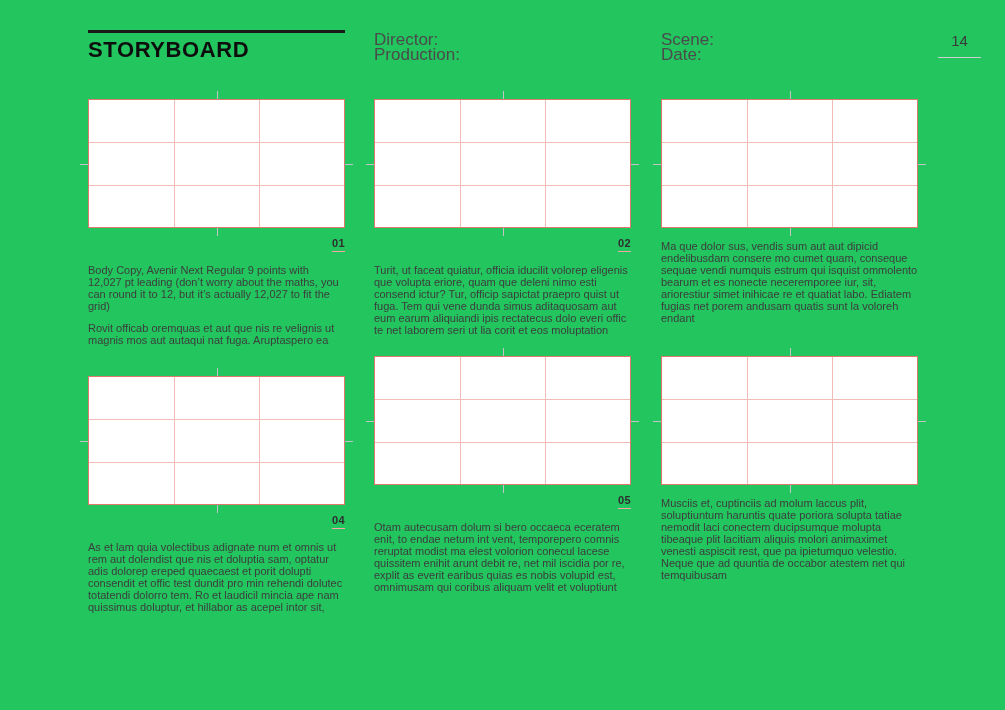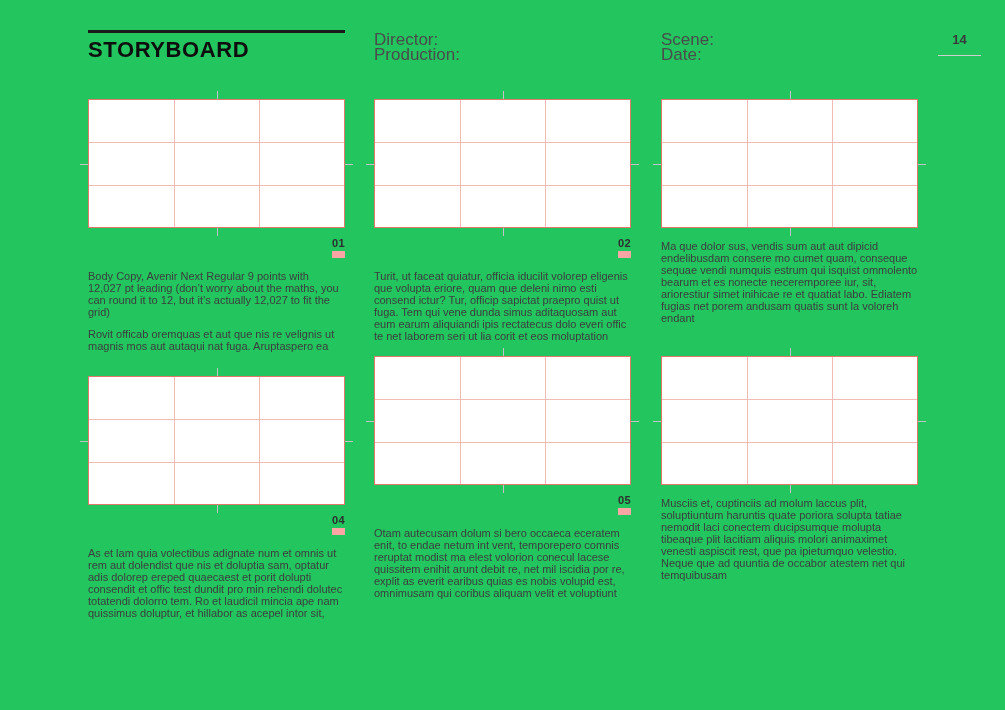--- a/index.html
+++ b/index.html
@@ -37,21 +37,21 @@
     position:absolute; top:32px;
     font-size:17px; line-height:15px; color:#4b4b4b;
   }
   .meta-director{ left:374px; }
   .meta-scene{ left:661px; }
   .page-number-block{
     position:absolute; left:938px; top:32px;
     width:43px; text-align:center;
   }
   .page-number-block .num{
-    font-size:13px; color:#3a3a3a; display:block;font-weight:bold;
+    font-size:15px; color:#3a3a3a; display:block;
   }
   .page-number-rule{
     margin-top:8px; height:1px; background:#cfcfcf;
   }
 
   
   .cell{
     position:absolute;
     width:257px;
   }
@@ -76,21 +76,21 @@
 
   .frame-number{
     margin-top:5px;
     text-align:right;
   }
   .frame-number .num{
     display:inline-block;
     font-size:11px; font-weight:700; letter-spacing:0.4px;
     color:#2e2e2e;
     padding-bottom:2px;
-    border-bottom:7px solid #fca5a5;
+    border-bottom:1px solid #fca5a5;
   }
   .caption{
     margin-top:12px;
     font-size:11px; line-height:12px;
     color:#3d3d3d;
   }
   .caption p + p{ margin-top:10px; }
 </style>
 </head>
 <body>

